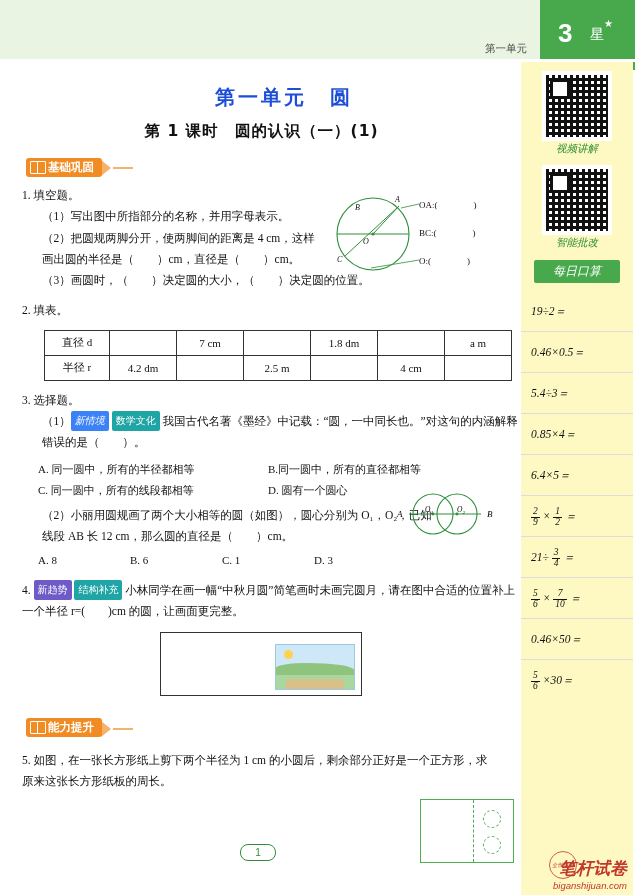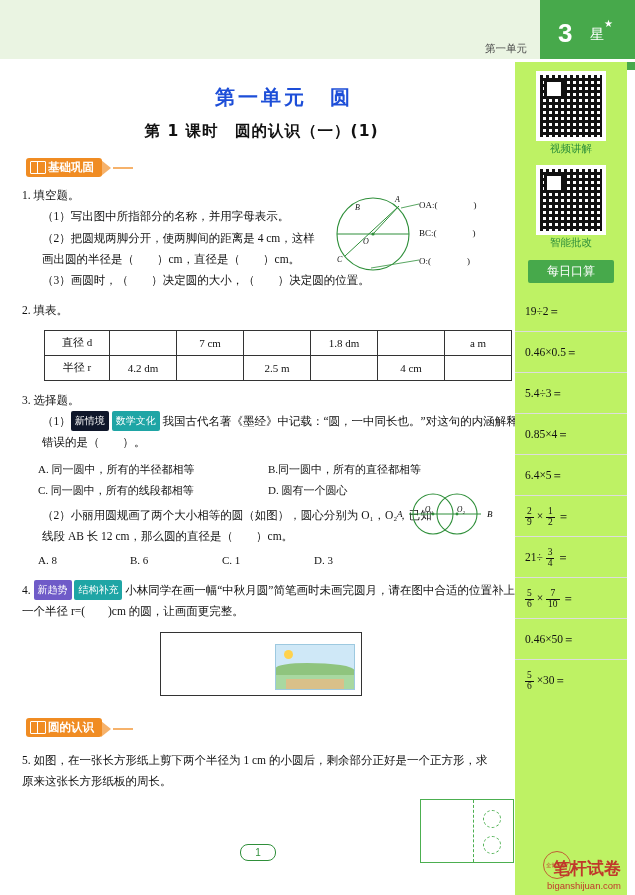--- a/index.html
+++ b/index.html
@@ -83,21 +83,21 @@
   .q{
     margin:9px 0 0 22px;line-height:1.85;font-size:11.5px;
   }
   .q .idx{display:inline-block;}
   .sub{margin-left:20px;}
   
   .tag{
     display:inline-block;color:#fff;font-size:10px;padding:1px 4px;border-radius:2px;
     font-family:"DejaVu Sans", sans-serif;vertical-align:1px;
   }
-  .tag.blue{background:#0f172a;}
+  .tag.blue{background:#3b82f6;font-style:italic;}
   .tag.teal{background:#1fa5a5;}
   .tag.purple{background:#6f5bc8;}
   
   table.fill{
     border-collapse:collapse;margin:8px 0 0 44px;font-size:11px;
   }
   table.fill td{
     border:1px solid #333;height:22px;text-align:center;
     font-family:"Liberation Serif", serif;
   }
@@ -126,21 +126,21 @@
   .fig-rect .divider{position:absolute;left:52px;top:0;width:0;height:62px;border-left:1px dashed #4caf50;}
   .fig-rect .ch{position:absolute;width:16px;height:16px;border:1px dashed #4caf50;border-radius:50%;}
   
   .pagenum{
     position:absolute;left:240px;bottom:34px;width:34px;height:15px;border:1px solid #2f8f3a;
     border-radius:8px;text-align:center;font-size:10px;line-height:15px;color:#2f8f3a;
     font-family:"Liberation Sans", sans-serif;
   }
   
   .side{
-    position:absolute;right:8px;top:62px;width:112px;height:833px;background:#bef264;
+    position:absolute;right:2px;top:62px;width:112px;height:833px;background:#fef9c3;font-style:italic;
   }
   .qr{
     width:62px;height:62px;margin:10px auto 2px auto;background:#fff;
     background-image:
       repeating-linear-gradient(90deg,#111 0 3px,transparent 3px 6px),
       repeating-linear-gradient(0deg,#111 0 3px,transparent 3px 6px);
     background-size:6px 6px;
     border:3px solid #fff;outline:1px solid #fff;
     position:relative;
   }
@@ -314,21 +314,21 @@
     <div class="pic">
       <div class="sun"></div>
       <div class="hill"></div>
       <div class="road"></div>
     </div>
   </div>
 
   <div class="section-head" style="margin-top:22px">
     <span class="chip">
       <span class="bookicon"></span>
-      <span>圆的认识</span>
+      <span>能力提升</span>
     </span><span class="arrow"></span><span class="tail"></span>
   </div>
 
   <div class="q" style="margin-top:14px;width:470px">
     <span class="idx">5.</span>
     <span>如图，在一张长方形纸上剪下两个半径为 1 cm 的小圆后，剩余部分正好是一个正方形，求原来这张长方形纸板的周长。</span>
   </div>
 
   <div class="fig-rect">
     <div class="divider"></div>

